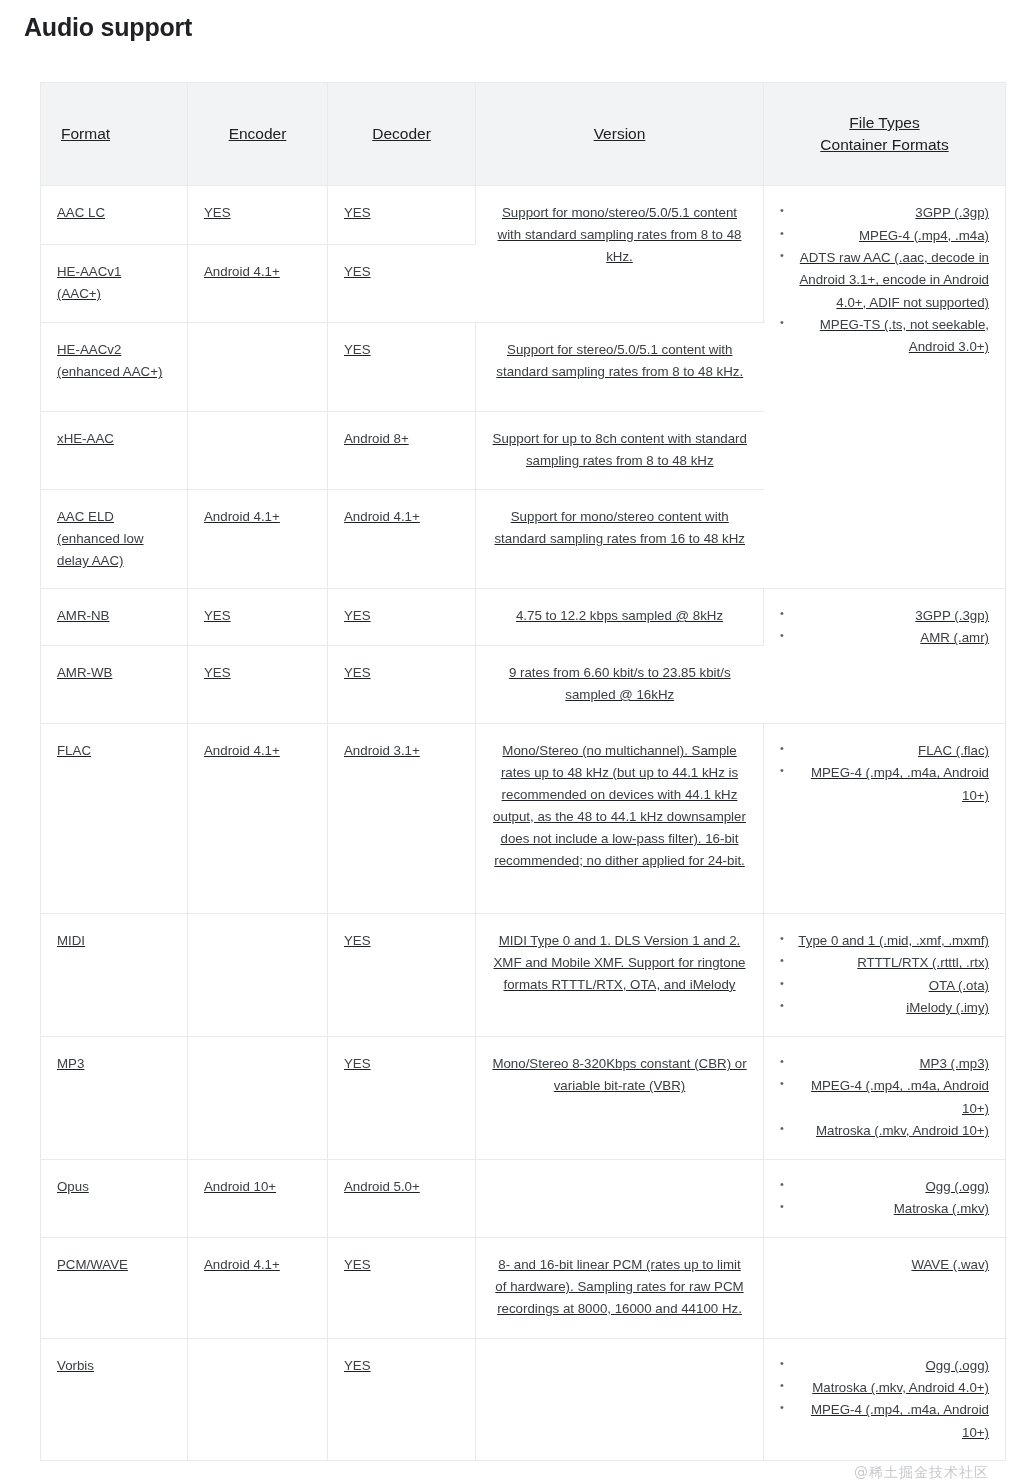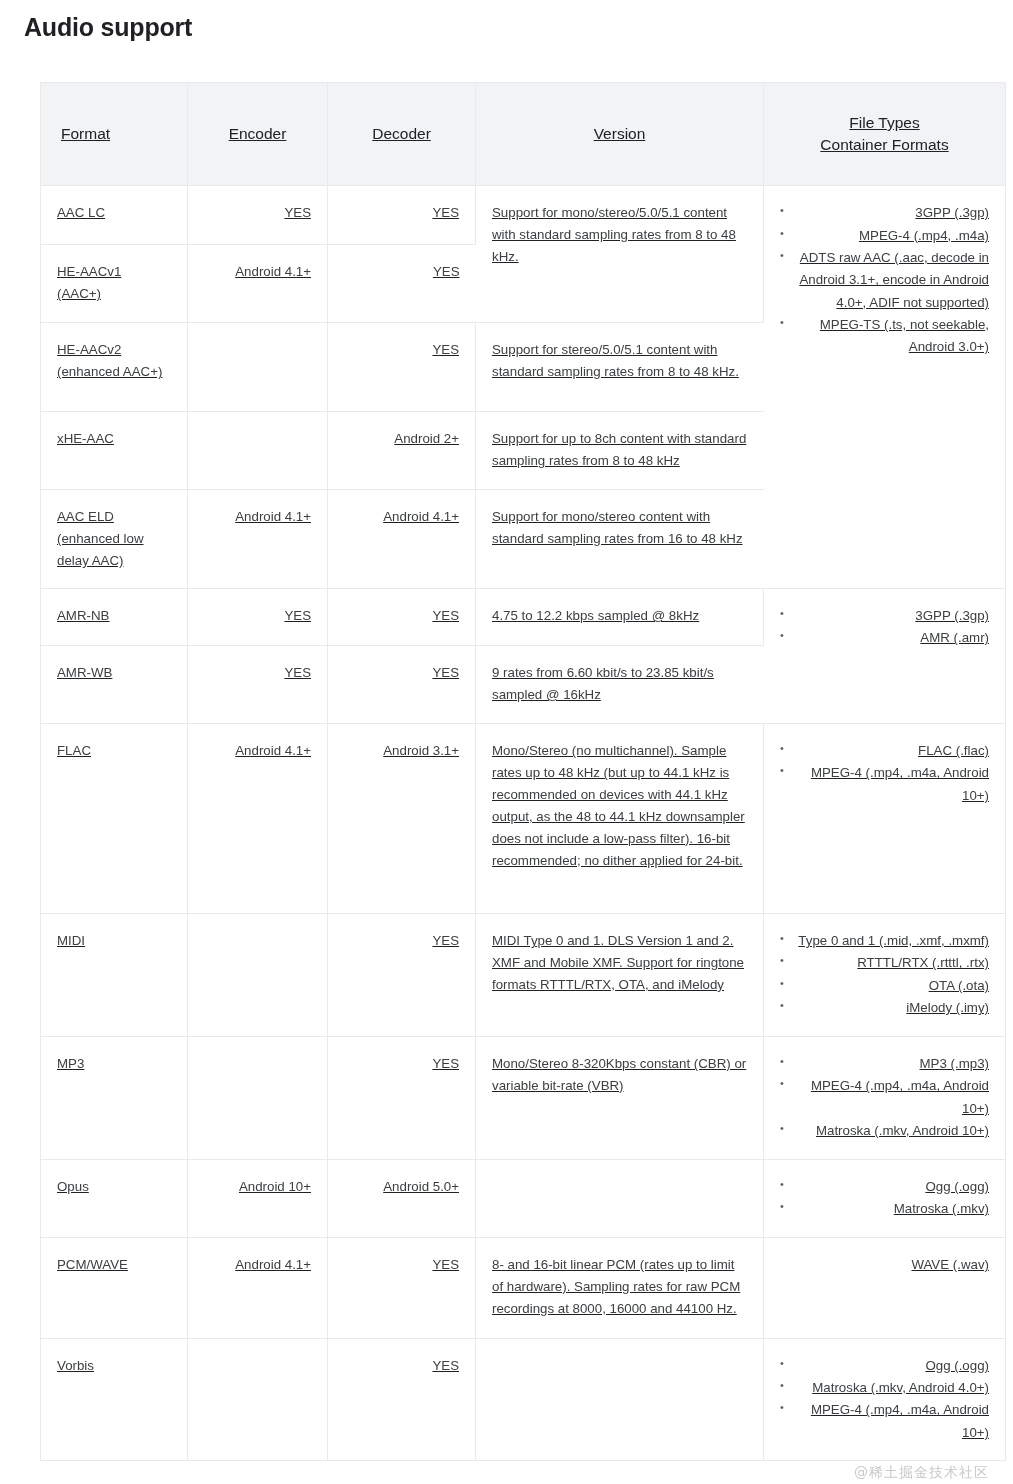--- a/index.html
+++ b/index.html
@@ -67,22 +67,22 @@
     padding: 16px 16px 16px 16px;
     vertical-align: top;
     border-right: 1px solid #e8eaed;
     border-bottom: 1px solid #e8eaed;
     line-height: 1.65;
   }
   table.compat tbody td:last-child { border-right: none; }
   table.compat tbody tr:last-child td { border-bottom: none; }
 
   td.c-format { text-align: left; padding-left: 20px; border-radius: 19px; }
-  td.c-enc, td.c-dec { text-align: right; }
-  td.c-details { text-align: left; }
+  td.c-enc, td.c-dec { text-align: left; }
+  td.c-details { text-align: center; }
   td.c-files { text-align: right; }
 
   .cellline { display: block; }
   ul.flist {
     list-style: none;
     margin: 0;
     padding: 0;
   }
   ul.flist li {
     position: relative;
@@ -172,21 +172,21 @@
             <span class="cellline">(enhanced AAC+)</span>
           </td>
           <td class="c-enc"></td>
           <td class="c-dec">YES</td>
           <td class="c-details">Support for stereo/5.0/5.1 content with standard sampling rates from 8 to 48 kHz.</td>
         </tr>
 
         <tr style="height:78px">
           <td class="c-format">xHE-AAC</td>
           <td class="c-enc"></td>
-          <td class="c-dec">Android 2+</td>
+          <td class="c-dec">Android 8+</td>
           <td class="c-details">Support for up to 8ch content with standard sampling rates from 8 to 48 kHz</td>
         </tr>
 
         <tr style="height:89px">
           <td class="c-format">
             <span class="cellline">AAC ELD</span>
             <span class="cellline">(enhanced low</span>
             <span class="cellline">delay AAC)</span>
           </td>
           <td class="c-enc">Android 4.1+</td>

